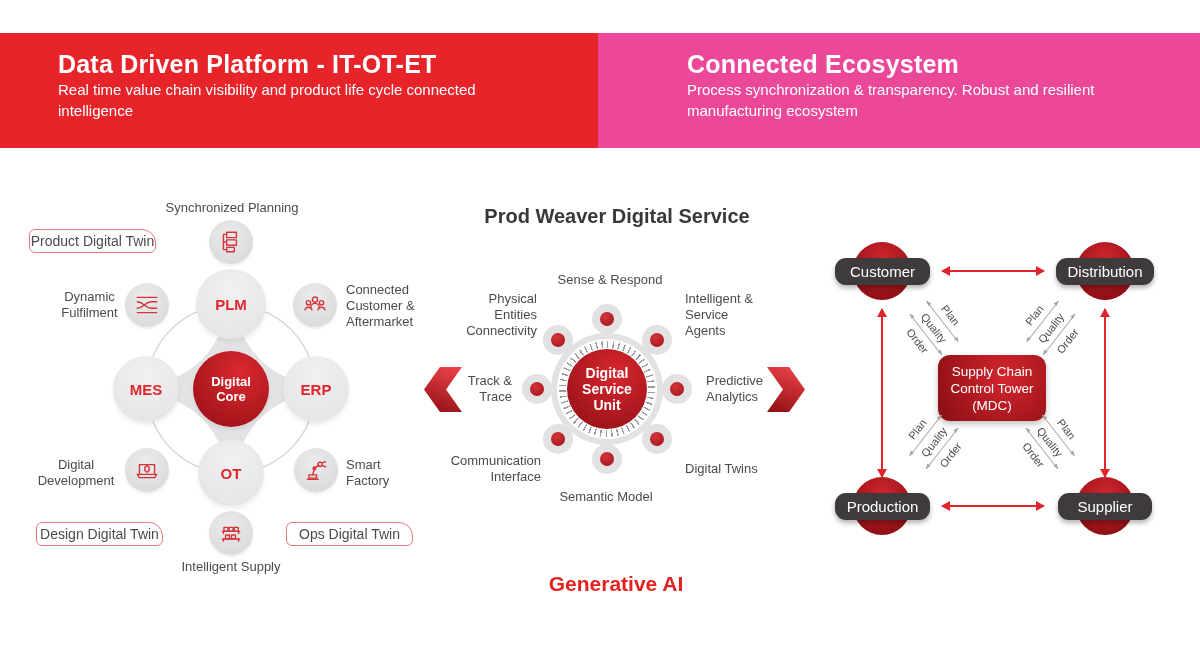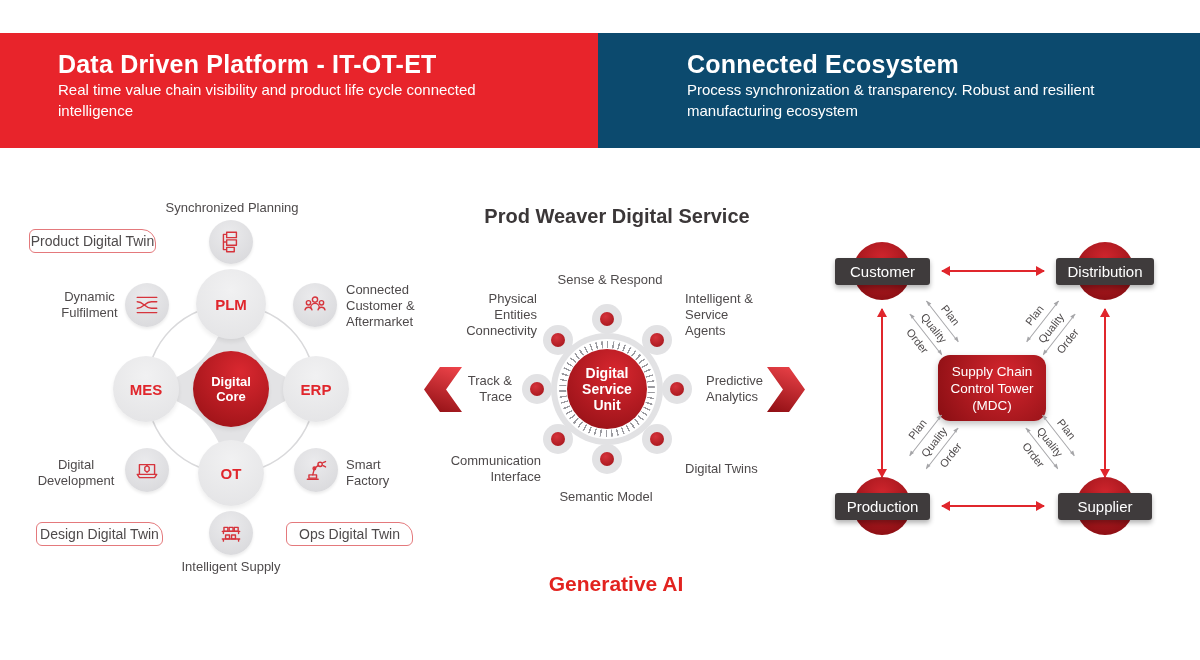--- a/index.html
+++ b/index.html
@@ -2,21 +2,21 @@
 <html><head>
 <meta charset="utf-8">
 <style>
   html,body { margin:0; padding:0; background:#fff; }
   .slide { position:relative; width:1200px; height:660px; background:#ffffff;
            font-family:"Liberation Sans", sans-serif; overflow:hidden; }
 
   
   .hdr { position:absolute; top:33px; height:115px; color:#fff; box-sizing:border-box; }
   .hdr-left  { left:0;   width:598px; background:#e8242b; padding:17px 0 0 58px; }
-  .hdr-right { left:598px; width:602px; background:#0c4a6e; padding:17px 17px 0 89px; }
+  .hdr-right { left:598px; width:602px; background:#ec4899; padding:17px 17px 0 89px; }
   .hdr-title { font-size:25px; font-weight:bold; letter-spacing:.2px; }
   .hdr-sub   { font-size:15px; line-height:21px; width:420px; }
 
   
   .lbl { position:absolute; font-size:13px; color:#4e4a4b; line-height:16px; }
   .center { text-align:center; } .rightal { text-align:right; }
 
   
   .node { position:absolute; border-radius:50%; display:flex; align-items:center; justify-content:center;
           font-weight:bold; color:#e0262c; font-size:15px;
@@ -49,21 +49,21 @@
   .chev { position:absolute; width:38px; height:45px;
           background:linear-gradient(200deg, #f0454b, #8e0e13); }
   .chev-left  { clip-path:polygon(100% 0, 42% 0, 0 50%, 42% 100%, 100% 100%, 58% 50%); }
   .chev-right { clip-path:polygon(0 0, 58% 0, 100% 50%, 58% 100%, 0 100%, 42% 50%); }
   .genai { position:absolute; font-size:21px; font-weight:bold; color:#e2231f; }
 
   
   .red-ball { position:absolute; width:58px; height:58px; border-radius:50%;
               background:radial-gradient(circle at 50% 30%, #d2262e, #8d0f14 82%); }
   .dark-tag { position:absolute; height:27px; line-height:27px; background:#3f3b3c; color:#fff;
-              text-align:center; font-size:15px; border-radius:3px;
+              text-align:center; font-size:15px; border-radius:11px;
               box-shadow:0 3px 5px rgba(0,0,0,.3); }
   .mdc-box  { position:absolute; left:938px; top:355px; width:108px; height:66px; border-radius:12px;
               background:radial-gradient(circle at 62% 32%, #d5262e, #8f1015 90%);
               color:#fff; font-size:13.5px; line-height:17px; display:flex; align-items:center;
               justify-content:center; text-align:center; box-shadow:0 3px 6px rgba(0,0,0,.25); }
   .mdc-box > div { width:96px; }
   .arrow-h { position:absolute; height:2px; background:#e0262c; }
   .arrow-h::before { content:""; position:absolute; left:-1px; top:-4px;
       border-top:5px solid transparent; border-bottom:5px solid transparent; border-right:9px solid #e0262c; }
   .arrow-h::after  { content:""; position:absolute; right:-1px; top:-4px;

